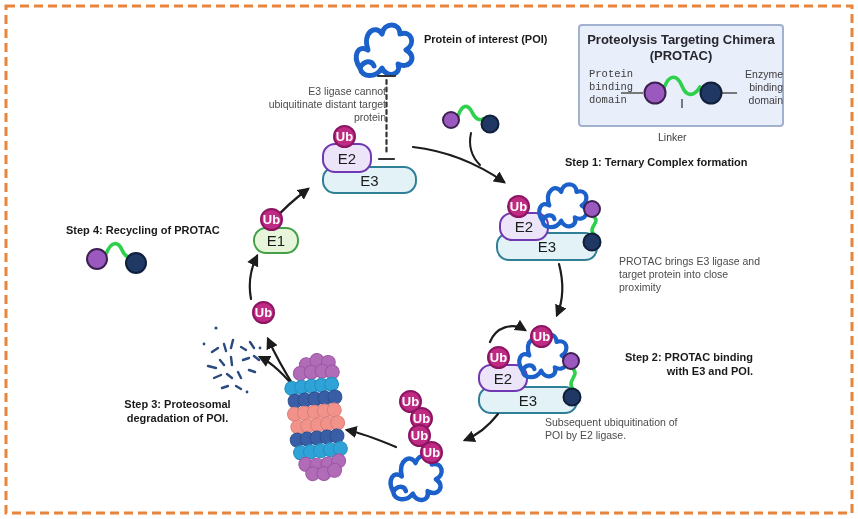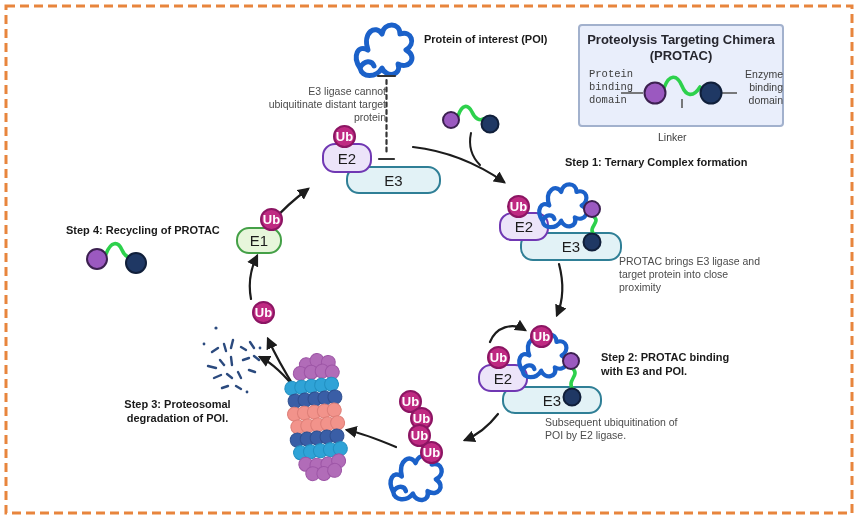--- a/index.html
+++ b/index.html
@@ -21,21 +21,21 @@
   .frag{stroke:var(--fragment-blue);stroke-width:2.4;stroke-linecap:round;fill:none;}
   .frag-dot{fill:var(--fragment-blue);}
   .legend-line{stroke:#5a5a5a;stroke-width:1.6;}
   .inhib{stroke:#333;stroke-width:2.2;fill:none;stroke-linecap:round;}
   .inhib-dash{stroke-dasharray:4 3.5;}
   
   .ebox{position:absolute;z-index:1;display:flex;align-items:center;justify-content:center;
         border-radius:13px;font-size:15px;color:#1c1c1c;}
   .e1{background:var(--e1-fill);border:2.5px solid var(--e1-border);}
   .e2{background:var(--e2-fill);border:2.5px solid var(--e2-border);}
-  .e3{background:var(--e3-fill);border:2.5px solid var(--e3-border);margin-left:24px;}
+  .e3{background:var(--e3-fill);border:2.5px solid var(--e3-border);}
   .ub{position:absolute;z-index:3;width:23px;height:23px;border-radius:50%;
       background:var(--ub-fill);border:2px solid var(--ub-border);box-sizing:border-box;
       display:flex;align-items:center;justify-content:center;color:#fff;font-size:13px;font-weight:bold;}
   .lbl{position:absolute;z-index:4;color:var(--label-dark);}
   .bold{font-weight:bold;font-size:11px;line-height:1.25;}
   .note{font-size:10.5px;line-height:1.25;color:var(--label-gray);}
   .legend-box{position:absolute;z-index:0;left:578px;top:24px;width:206px;height:103px;
       background:var(--legend-bg);border:2px solid var(--legend-border);border-radius:4px;box-sizing:border-box;}
   .legend-title{position:absolute;z-index:4;left:582px;top:32px;width:198px;text-align:center;
       font-weight:bold;font-size:13px;color:#26262e;line-height:1.2;}
@@ -181,21 +181,21 @@
       <circle class="c-navy" cx="711" cy="93" r="10.5"></circle>
     </g>
   </svg>
 
   <div class="ebox e3" style="left:322px;top:166px;width:91px;height:24px;">
       <span>E3</span>
     </div>
   <div class="ebox e2" style="left:322px;top:143px;width:46px;height:26px;">
       <span>E2</span>
     </div>
-  <div class="ebox e1" style="left:236px;top:227px;width:42px;height:23px;justify-content:center;">
+  <div class="ebox e1" style="left:253px;top:227px;width:42px;height:23px;justify-content:center;">
       <span>E1</span>
     </div>
   <div class="ebox e3" style="left:496px;top:232px;width:98px;height:25px;">
       <span>E3</span>
     </div>
   <div class="ebox e2" style="left:499px;top:212px;width:46px;height:25px;">
       <span>E2</span>
     </div>
   <div class="ebox e3" style="left:478px;top:386px;width:96px;height:24px;">
       <span>E3</span>
@@ -232,21 +232,21 @@
       <span>Ub</span>
     </div>
   <div class="ub" style="left:420px;top:441px;">
       <span>Ub</span>
     </div>
 
   <div class="lbl bold" style="left:424px;top:33px;">Protein of interest (POI)</div>
   <div class="lbl note" style="left:252px;top:85px;width:134px;text-align:right;">E3 ligase cannot ubiquitinate distant target protein</div>
   <div class="lbl bold" style="left:565px;top:156px;text-align:center;">Step 1: Ternary Complex formation</div>
   <div class="lbl note" style="left:619px;top:207px;width:142px;margin-top:48px;">PROTAC brings E3 ligase and target protein into close proximity</div>
-  <div class="lbl bold" style="left:601px;top:351px;width:152px;text-align:left;">Step 2: PROTAC binding with E3 and POI.</div>
+  <div class="lbl bold" style="left:601px;top:351px;width:152px;text-align:right;">Step 2: PROTAC binding with E3 and POI.</div>
   <div class="lbl note" style="left:545px;top:416px;width:148px;">Subsequent ubiquitination of POI by E2 ligase.</div>
   <div class="lbl bold" style="left:100px;top:398px;width:155px;text-align:center;">Step 3: Proteosomal degradation of POI.</div>
   <div class="lbl bold" style="left:66px;top:224px;">Step 4: Recycling of PROTAC</div>
 
   <div class="legend-box"></div>
   <div class="legend-title">
     <div>Proteolysis Targeting Chimera</div>
     <div>(PROTAC)</div>
   </div>
   <div class="legend-side" style="left:589px;top:68px;width:46px;font-family:Liberation Mono, monospace;">Protein binding domain</div>

